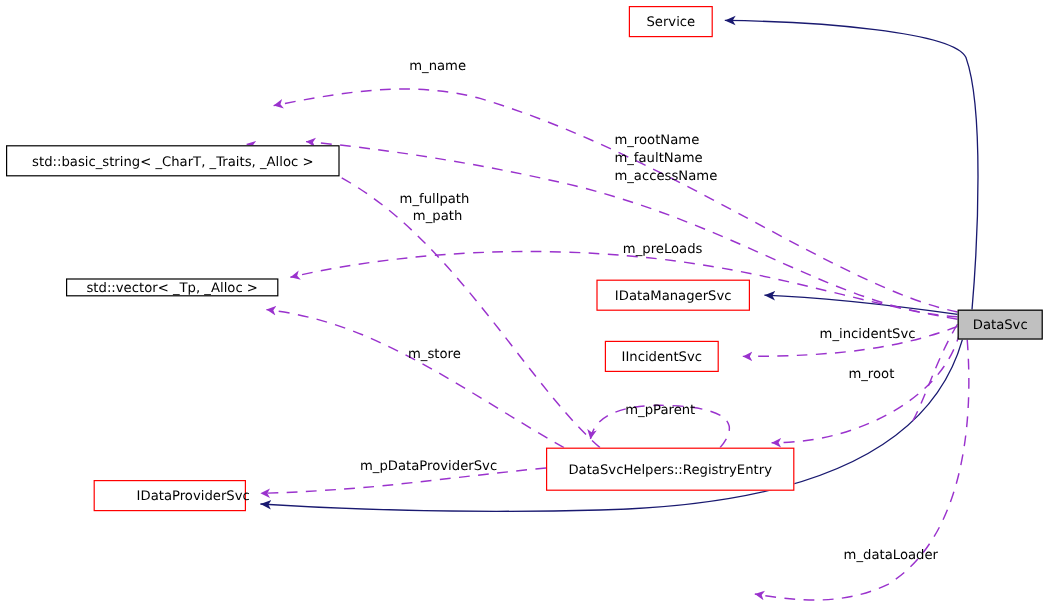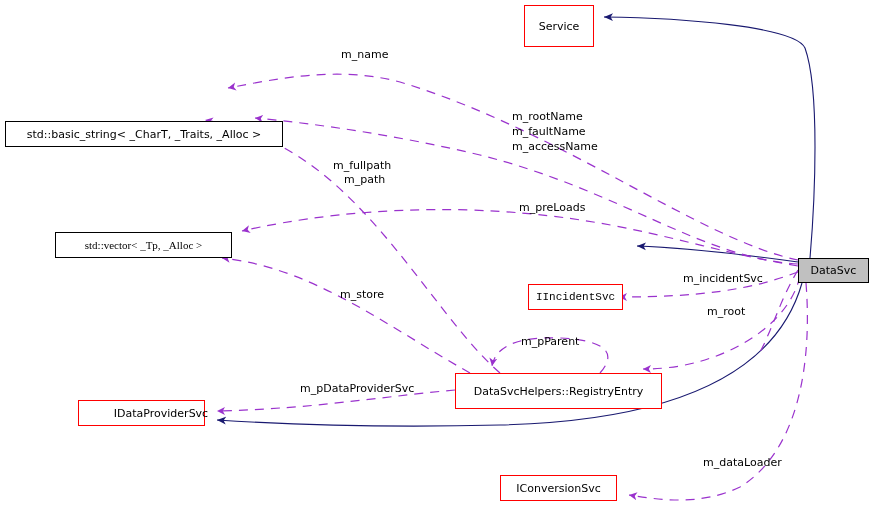--- a/index.html
+++ b/index.html
@@ -118,43 +118,43 @@
 
     <g>
       <path d="M 806,283 C 812,360 800,450 740,487 C 700,506 660,500 629,495" fill="none" stroke="#9a32cd" stroke-width="1.2" stroke-dasharray="9,7" marker-end="url(#arrowPurple)"></path>
     </g>
 
     <g>
       <path d="M 798,270 C 780,300 772,330 760,352" fill="none" stroke="#9a32cd" stroke-width="1.2" stroke-dasharray="9,7"></path>
     </g>
   </svg>
 
-  <div class="node red" style="left:524px; top:5px;   width:70px;  height:42px;">
+  <div class="node red" style="left:524px; top:5px;   width:70px;  height:26px;">
       <span>Service</span>
     </div>
   <div class="node" style="left:5px;   top:92px;  width:278px; height:26px;margin-top:29px;">
       <span>std::basic_string&lt; _CharT, _Traits, _Alloc &gt;</span>
     </div>
-  <div class="node" style="left:55px;  top:232px; width:177px; height:26px;font-family:Liberation Serif, serif;">
+  <div class="node" style="left:55px;  top:232px; width:177px; height:15px;">
       <span>std::vector&lt; _Tp, _Alloc &gt;</span>
+    </div>
+  <div class="node red" style="left:497px; top:233px; width:128px; height:26px;">
+      <span>IDataManagerSvc</span>
     </div>
   <div class="node current" style="left:798px; top:258px; width:71px;  height:25px;">
       <span>DataSvc</span>
     </div>
-  <div class="node red" style="left:528px; top:284px; width:95px;  height:26px;font-family:Liberation Mono, monospace;">
+  <div class="node red" style="left:504px; top:284px; width:95px;  height:26px;">
       <span>IIncidentSvc</span>
     </div>
   <div class="node red" style="left:455px; top:373px; width:207px; height:36px;">
       <span>DataSvcHelpers::RegistryEntry</span>
     </div>
   <div class="node red" style="left:78px; top:400px; width:127px; height:26px;padding-left:39px;">
       <span>IDataProviderSvc</span>
-    </div>
-  <div class="node red" style="left:500px; top:475px; width:117px; height:26px;">
-      <span>IConversionSvc</span>
     </div>
 
   <div class="edge-label" style="left:341px; top:32px;margin-top:16px;">m_name</div>
   <div class="edge-label" style="left:512px; top:110px;">m_rootName</div>
   <div class="edge-label" style="left:512px; top:125px;">m_faultName</div>
   <div class="edge-label" style="left:512px; top:140px;">m_accessName</div>
   <div class="edge-label" style="left:333px; top:159px;">m_fullpath</div>
   <div class="edge-label" style="left:344px; top:173px;">m_path</div>
   <div class="edge-label" style="left:519px; top:201px;">m_preLoads</div>
   <div class="edge-label" style="left:683px; top:272px;">m_incidentSvc</div>

